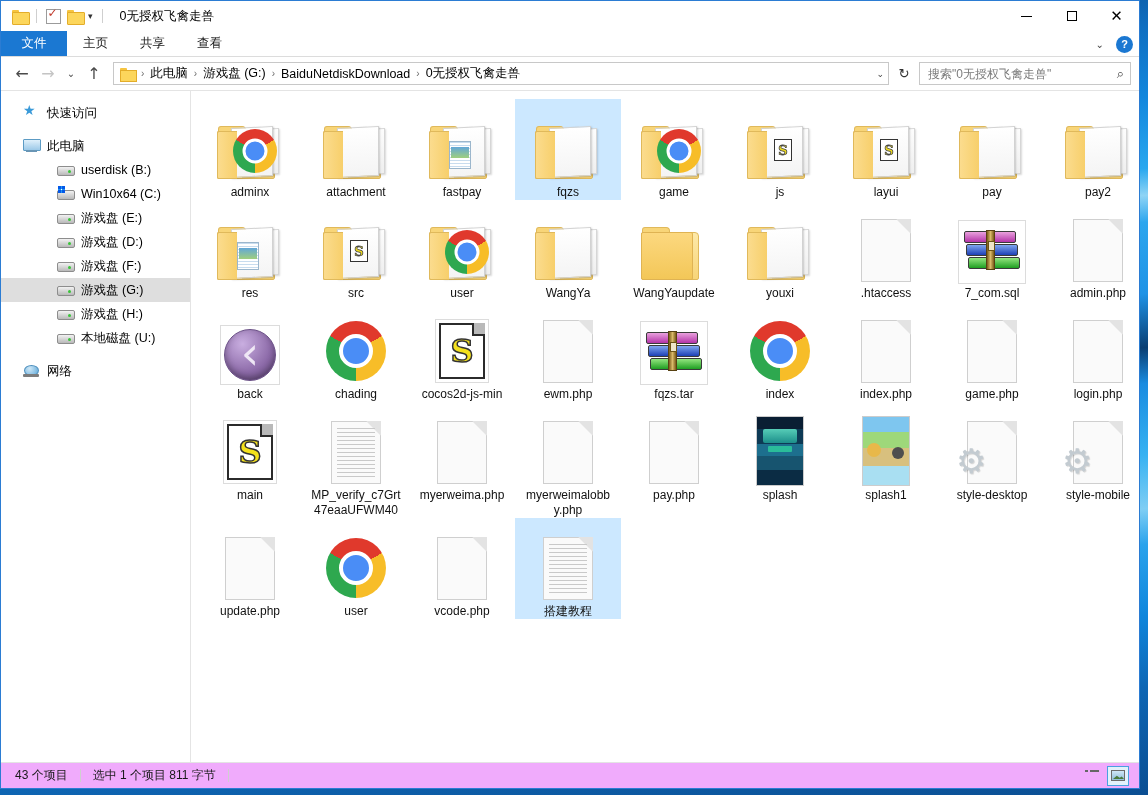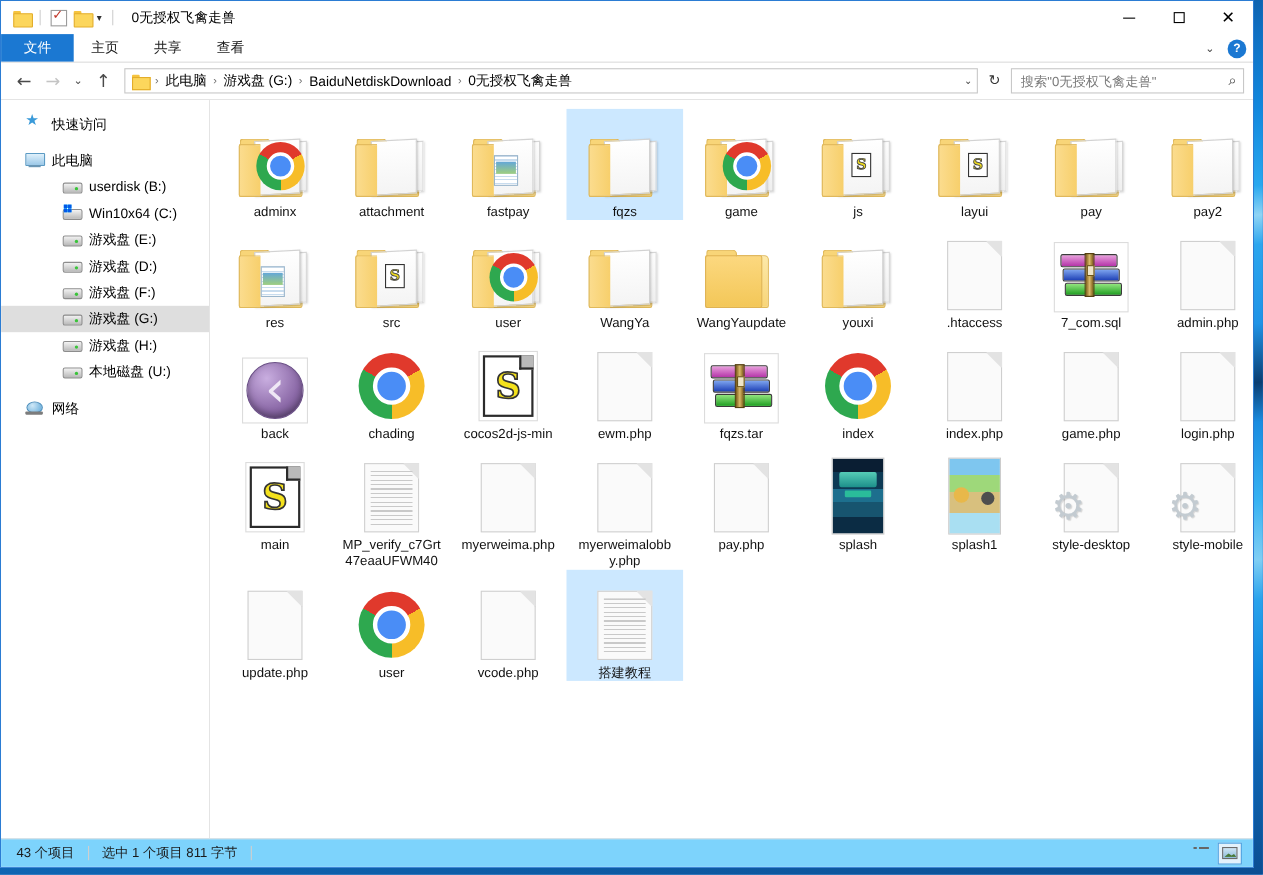--- a/index.html
+++ b/index.html
@@ -384,21 +384,21 @@
     background:#e8b84a; border-radius:50%;
   }
   .splash-light::after {
     content:""; position:absolute; right:5px; top:30px; width:12px; height:12px;
     background:#4e4e4e; border-radius:50%;
   }
 
   
   .statusbar {
     height: 26px; flex: 0 0 26px;
-    border-top:1px solid #e4e4e4; background:#7dd3fc;
+    border-top:1px solid #e4e4e4; background:#f0abfc;
     display:flex; align-items:center; padding: 0 14px;
     font-size:12px; color:#1a1a1a; position:relative;
   }
   .st-sep { width:1px; height:13px; background:#cfcfcf; margin:0 12px; }
   .view-buttons { position:absolute; right:10px; display:flex; gap:4px; align-items:center; }
   .vb { width:22px; height:20px; display:flex; align-items:center; justify-content:center; }
   .vb.active { border:1px solid #4aa0e0; background:#e3f1fb; }
   .vb-details {
     width:14px; height:11px;
     background:

